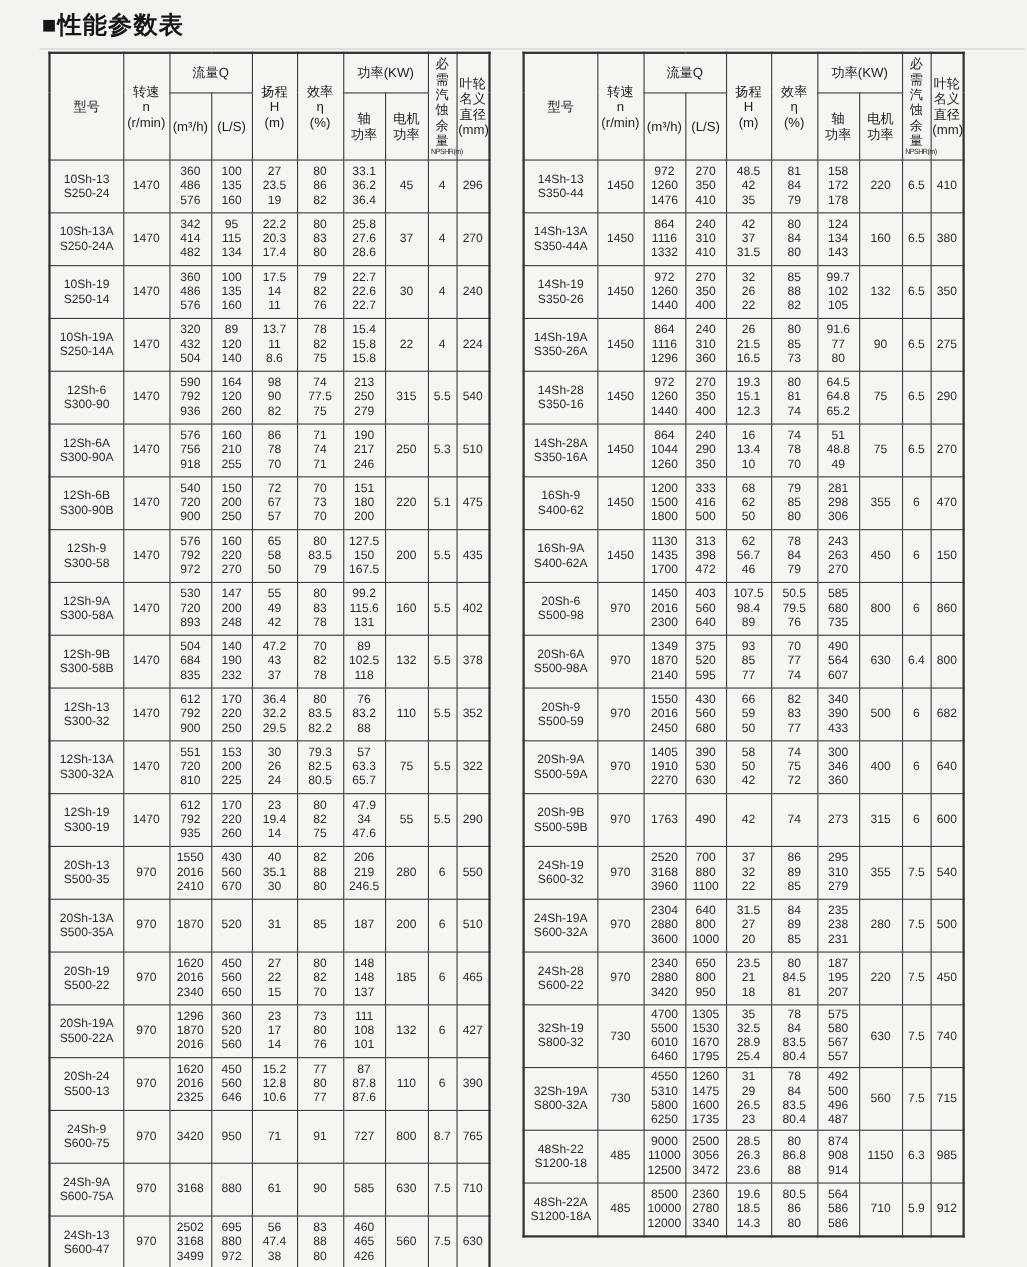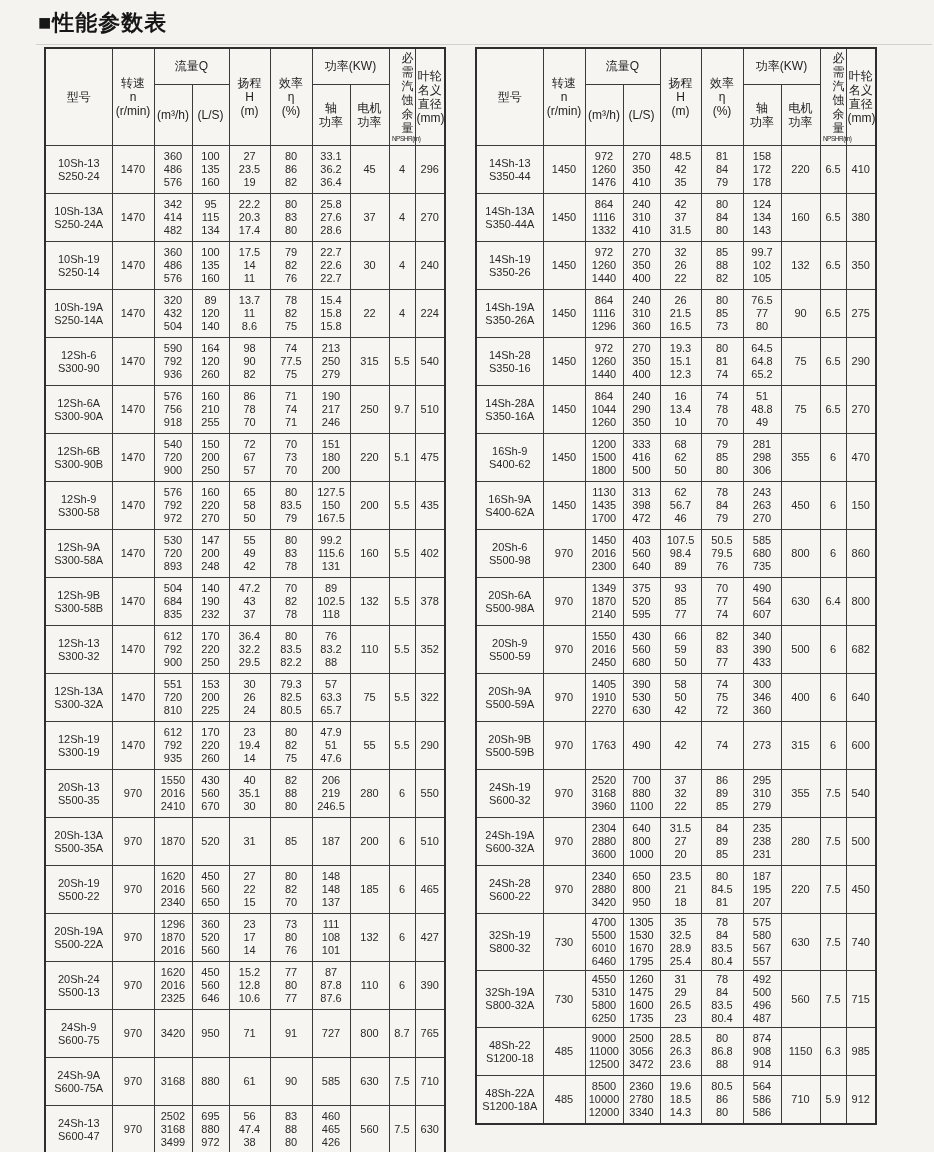--- a/index.html
+++ b/index.html
@@ -62,21 +62,21 @@
     height:43px;
     color:#2a2a2a;
   }
   th .tiny{
     display:block;
     font-size:7px;
     line-height:8px;
     letter-spacing:-0.5px;
     transform:scaleX(0.92);
   }
-  th .cnpart{display:block;white-space:pre-line;text-align:right;}
+  th .cnpart{display:block;white-space:pre-line;}
 </style>
 </head>
 <body>
 
 <div class="page">
   <div class="title">■性能参数表</div>
   <div class="rule"></div>
 
   <div class="tables">
 
@@ -253,21 +253,21 @@
             <td>86
 78
 70</td>
             <td>71
 74
 71</td>
             <td>190
 217
 246</td>
             <td>250</td>
-            <td>9.7</td>
+            <td>5.3</td>
             <td>510</td>
           </tr>
           <tr>
             <td>12Sh-6B
 S300-90B</td>
             <td>1470</td>
             <td>540
 720
 900</td>
             <td>150
@@ -411,21 +411,21 @@
             <td>170
 220
 260</td>
             <td>23
 19.4
 14</td>
             <td>80
 82
 75</td>
             <td>47.9
-51
+34
 47.6</td>
             <td>55</td>
             <td>5.5</td>
             <td>290</td>
           </tr>
           <tr>
             <td>20Sh-13
 S500-35</td>
             <td>970</td>
             <td>1550
@@ -704,21 +704,21 @@
 1296</td>
             <td>240
 310
 360</td>
             <td>26
 21.5
 16.5</td>
             <td>80
 85
 73</td>
-            <td>76.5
+            <td>91.6
 77
 80</td>
             <td>90</td>
             <td>6.5</td>
             <td>275</td>
           </tr>
           <tr>
             <td>14Sh-28
 S350-16</td>
             <td>1450</td>

